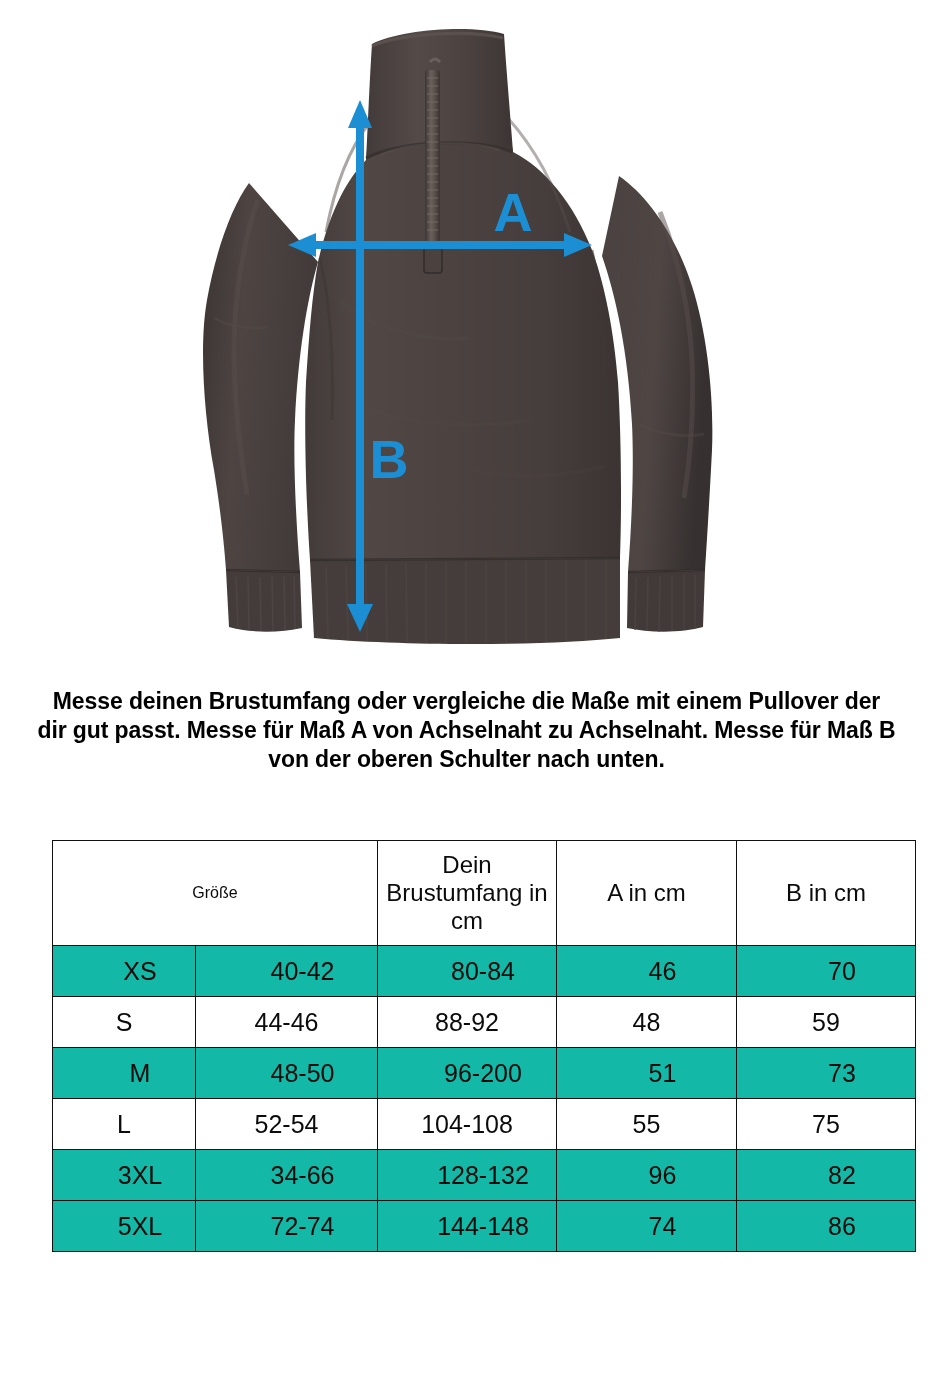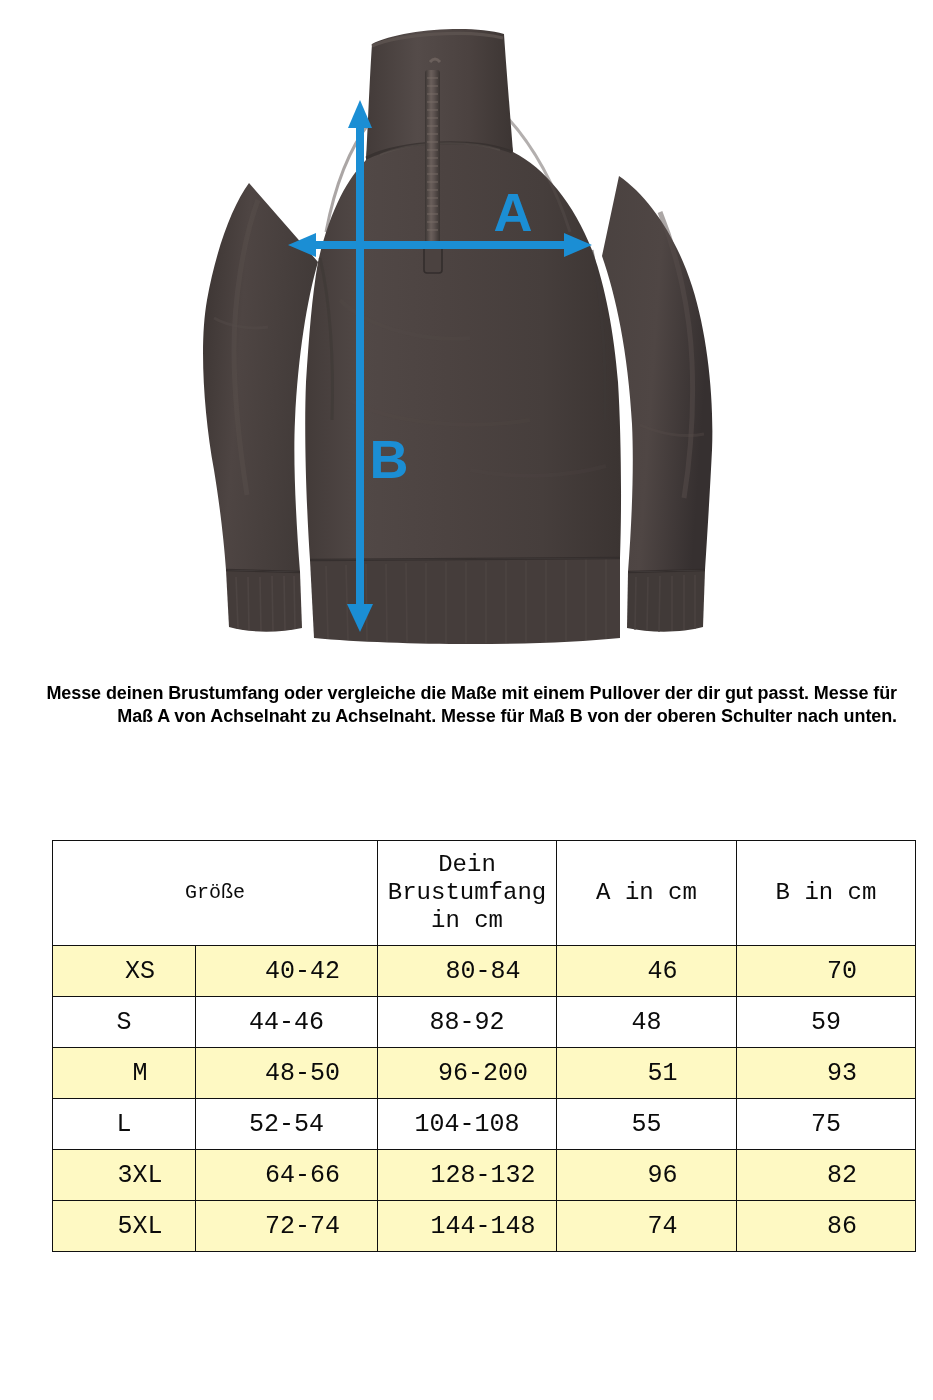--- a/index.html
+++ b/index.html
@@ -34,22 +34,22 @@
   #product-figure svg {
     display: block;
   }
 
   
   #instructions {
     position: absolute;
     left: 36px;
     top: 664px;
     width: 861px;
-    text-align: right;
-    font-size: 18px;
+    text-align: center;
+    font-size: 23px;
     line-height: 1.27;
     font-weight: bold;
     letter-spacing: -0.1px;
     color: #000000;
   }
 
   
   #size-table {
     position: absolute;
     left: 52px;
@@ -66,34 +66,33 @@
 
   #size-table th,
   #size-table td {
     border: 1.6px solid #101010;
     text-align: center;
     vertical-align: middle;
     font-size: 24px;
     font-weight: normal;
     color: #0b0b0b;
     padding: 0;
-    font-family: Liberation Mono, monospace;
   }
 
   #size-table thead th {
     height: 104px;
     line-height: 1.16;
     background: #ffffff;
   }
   #size-table thead th.groesse {
-    font-size: 20px;
+    font-size: 16px;
   }
 
   #size-table tbody tr { height: 51px; }
-  #size-table tbody tr.alt td { background: #fef9c3; padding-left: 32px; }
+  #size-table tbody tr.alt td { background: #14b8a6; padding-left: 32px; }
   #size-table tbody tr.plain td { background: #ffffff; }
   #size-table tbody td { font-size: 25px; }
 
   
   .meas-letter {
     font-family: "Liberation Sans", sans-serif;
     font-weight: bold;
   }
 </style>
 </head>
@@ -316,32 +315,32 @@
           <td>44-46</td>
           <td>88-92</td>
           <td>48</td>
           <td>59</td>
         </tr>
         <tr class="alt">
           <td>M</td>
           <td>48-50</td>
           <td>96-200</td>
           <td>51</td>
-          <td>93</td>
+          <td>73</td>
         </tr>
         <tr class="plain">
           <td>L</td>
           <td>52-54</td>
           <td>104-108</td>
           <td>55</td>
           <td>75</td>
         </tr>
         <tr class="alt">
           <td>3XL</td>
-          <td>64-66</td>
+          <td>34-66</td>
           <td>128-132</td>
           <td>96</td>
           <td>82</td>
         </tr>
         <tr class="alt">
           <td>5XL</td>
           <td>72-74</td>
           <td>144-148</td>
           <td>74</td>
           <td>86</td>

